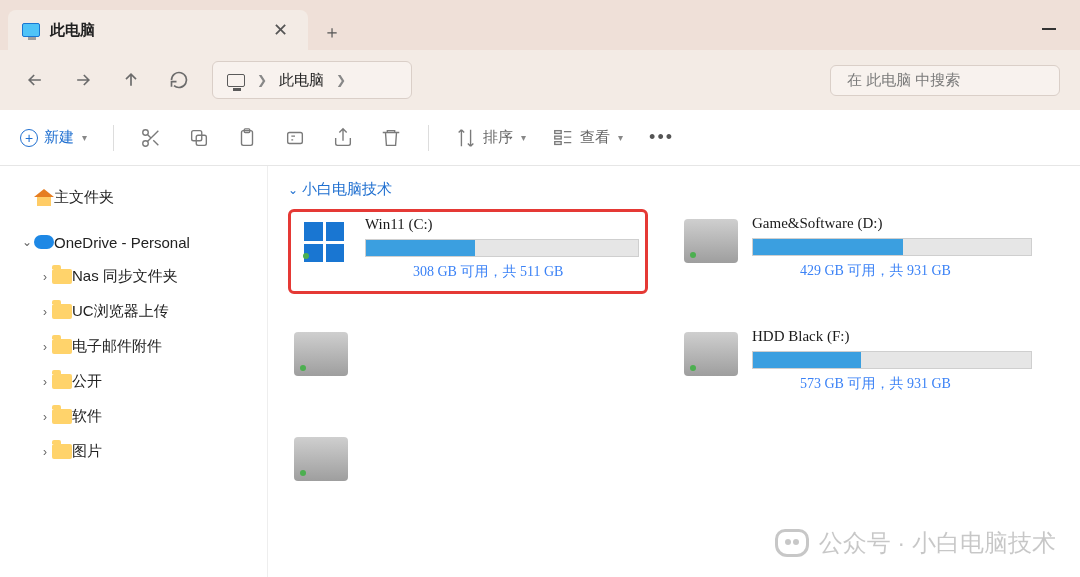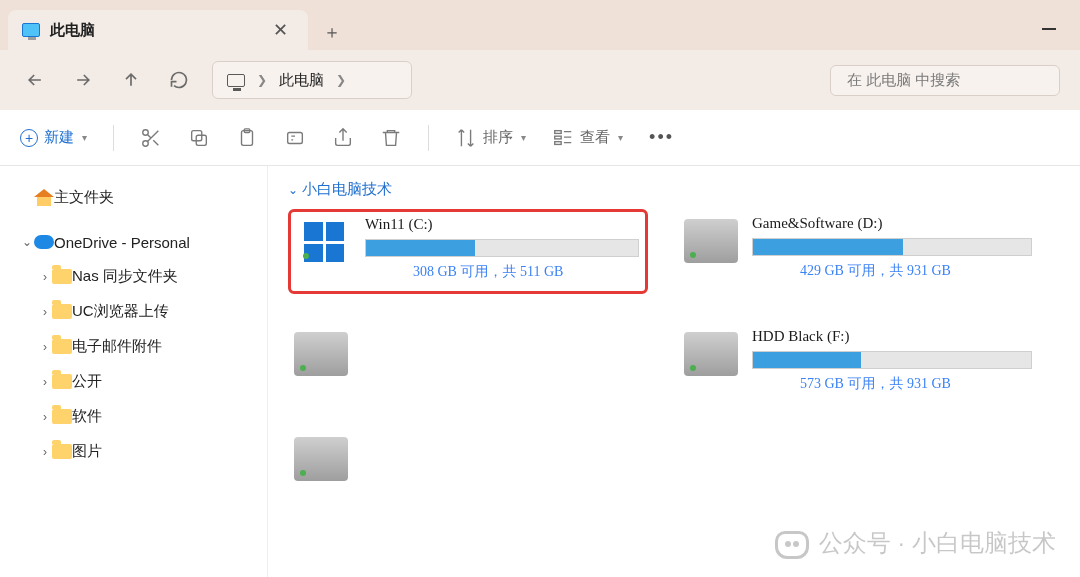--- a/index.html
+++ b/index.html
@@ -132,21 +132,21 @@
 .drive-thumb::after{content:"";position:absolute;bottom:5px;left:6px;width:6px;height:6px;background:#4caf50;border-radius:50%;}
 .drive-thumb.os{background:#fff;display:flex;align-items:center;justify-content:center;}
 .winlogo{width:40px;height:40px;display:grid;grid-template-columns:1fr 1fr;grid-template-rows:1fr 1fr;gap:3px;}
 .winlogo span{background:#1976d2;}
 .drive-info{flex:1;}
 .drive-name{font-size:15px;font-weight:500;color:#1a1a1a;margin-bottom:6px;}
 .bar{height:18px;background:#e6e6e6;position:relative;margin-bottom:6px;border:1px solid #cfcfcf;}
 .bar .fill{position:absolute;left:0;top:0;bottom:0;background:#3b9fe0;}
 .drive-sub{font-size:14px;color:#3b82f6;margin-left:48px;}
 
-.watermark{position:absolute;right:24px;bottom:18px;display:flex;align-items:flex-end;gap:10px;color:rgba(0,0,0,0.22);font-size:24px;font-weight:500;pointer-events:none;}
+.watermark{position:absolute;right:24px;bottom:18px;display:flex;align-items:center;gap:10px;color:rgba(0,0,0,0.22);font-size:24px;font-weight:500;pointer-events:none;}
 .watermark .wm-ico{width:34px;height:28px;border:3px solid rgba(0,0,0,0.22);border-radius:10px 10px 12px 12px;position:relative;}
 .watermark .wm-ico::before{content:"";position:absolute;top:7px;left:7px;width:6px;height:6px;border-radius:50%;background:rgba(0,0,0,0.22);}
 .watermark .wm-ico::after{content:"";position:absolute;top:7px;right:7px;width:6px;height:6px;border-radius:50%;background:rgba(0,0,0,0.22);}
 </style>
 </head>
 <body>
 
 <div class="titlebar">
   <div class="tab">
     <span class="monitor-ico"></span>

